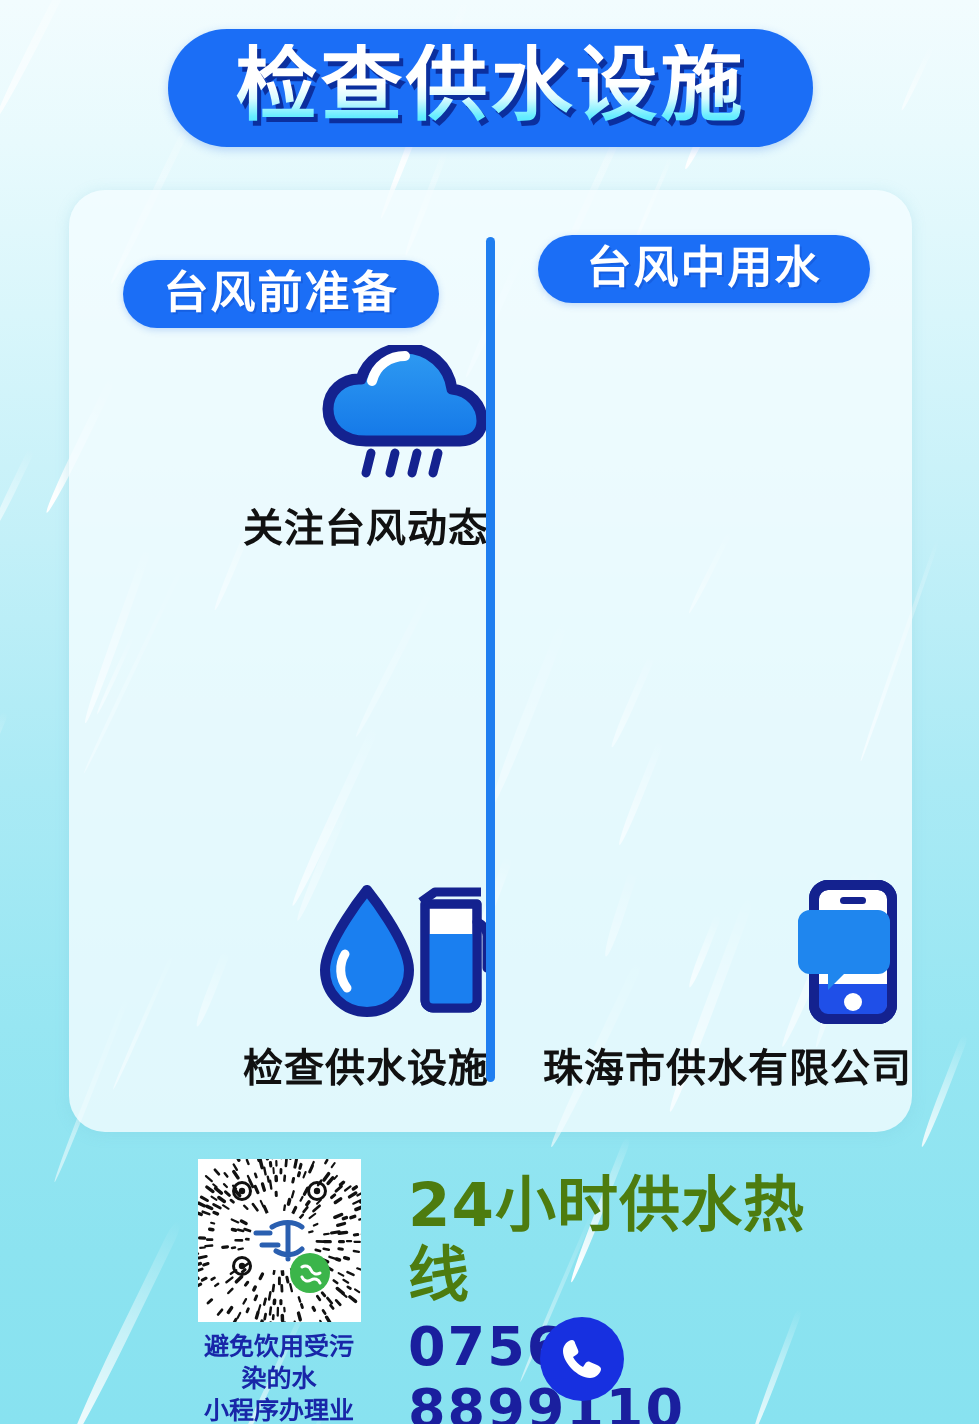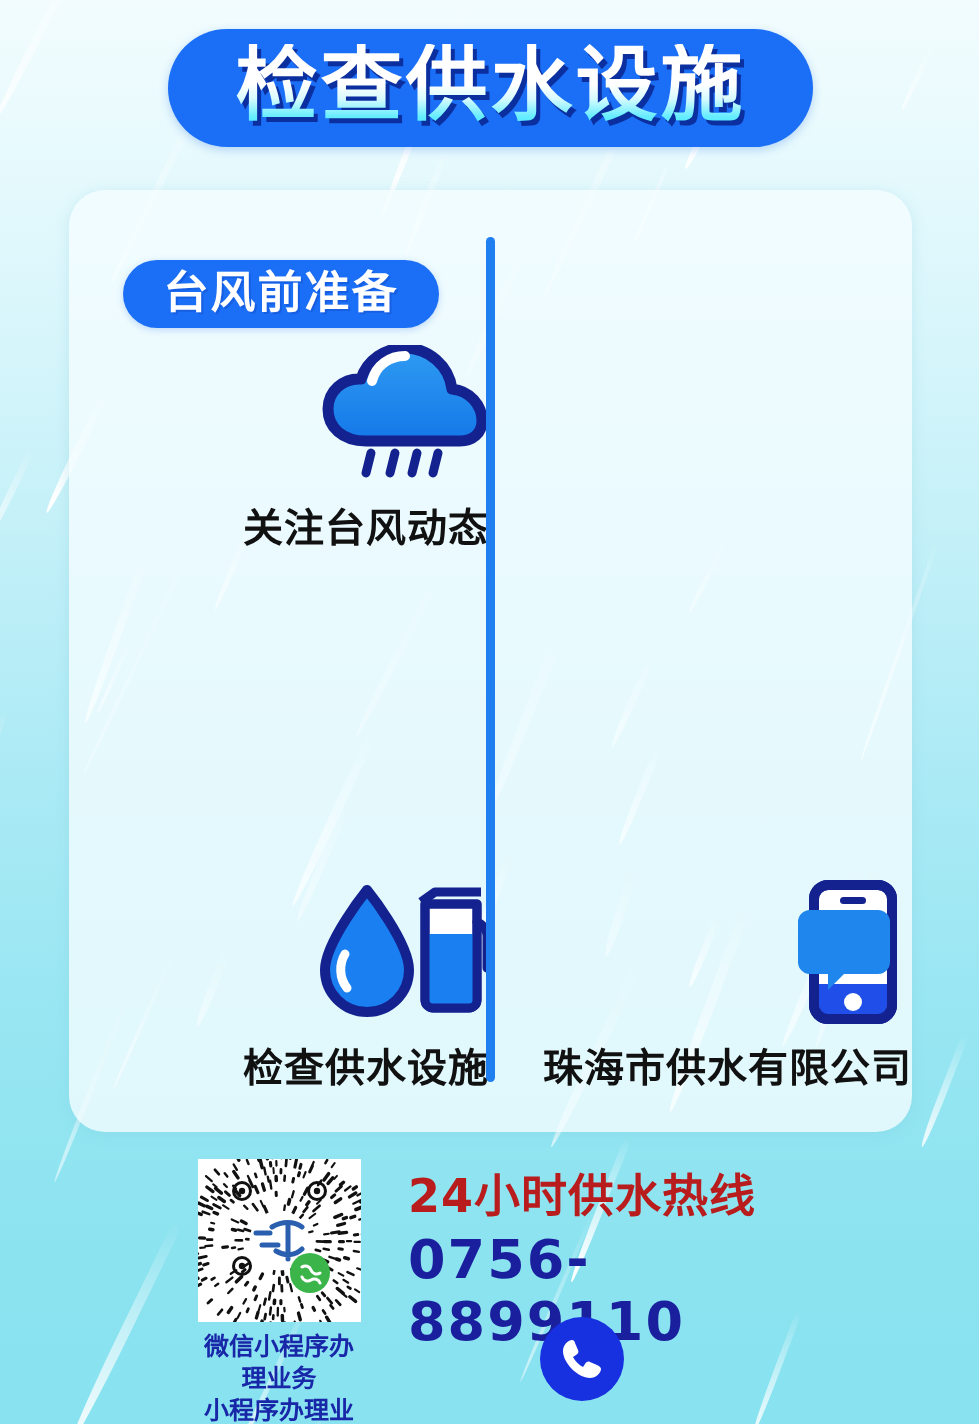--- a/index.html
+++ b/index.html
@@ -193,23 +193,23 @@
     font-family: "DejaVu Sans", "Liberation Sans", sans-serif;
   }
 
   #hotline-block {
     position: absolute;
     left: 408px;
     top: 1170px;
     width: 420px;
   }
   #hotline-title {
-    font-size: 46px;
+    font-size: 61px;
     font-weight: 700;
-    color: #b91c1c;
+    color: #4d7c0f;
     letter-spacing: 1px;
     line-height: 1.15;
     font-family: "DejaVu Sans", "Liberation Sans", sans-serif;
   }
   #hotline-number {
     margin-top: 6px;
     font-size: 54px;
     font-weight: 700;
     color: #1a1f9e;
     letter-spacing: 2px;
@@ -328,20 +328,23 @@
           <path d="M168 40 a16 16 0 0 1 10 16 l0 30" fill="none" stroke="#14228f" stroke-width="9" stroke-linecap="round"></path>
           <path d="M112 20 l14 -10 l46 0" fill="none" stroke="#14228f" stroke-width="9" stroke-linejoin="round"></path>
         </svg>
       </div>
       <div class="item-label">检查供水设施</div>
     </div>
   </div>
 
   <div class="column" id="column-right">
 
+    <div class="section-pill" id="pill-right">
+      <span class="pill-label">台风中用水</span>
+    </div>
 
 
 
     <div class="item item-3">
       <div class="icon-box">
         <svg width="120" height="145" viewBox="0 0 120 145">
           <rect x="22" y="5" width="78" height="134" rx="14" ry="14" fill="#ffffff" stroke="#14228f" stroke-width="10"></rect>
           <path d="M27 104 l68 0 l0 21 a14 14 0 0 1 -14 14 l-40 0 a14 14 0 0 1 -14 -14 z" fill="#1f4fe8"></path>
           <rect x="22" y="5" width="78" height="134" rx="14" ry="14" fill="none" stroke="#14228f" stroke-width="10"></rect>
           <rect x="48" y="17" width="26" height="7" rx="3.5" fill="#14228f"></rect>
@@ -601,21 +604,21 @@
           <circle cx="119" cy="32" r="3.2" fill="#111111"></circle>
           <circle cx="44" cy="107" r="8.5" fill="none" stroke="#111111" stroke-width="3"></circle>
           <circle cx="44" cy="107" r="3.2" fill="#111111"></circle>
           <circle cx="81.5" cy="81.5" r="30" fill="#ffffff"></circle>
           <path d="M58 74 l14 0 M64 86 l16 0 M90 66 l0 34 M74 68 C84 62 96 62 104 68 M78 92 C88 98 98 96 104 90" fill="none" stroke="#2a5fb0" stroke-width="5" stroke-linecap="round"></path>
           <circle cx="112" cy="114" r="20" fill="#3bb54a"></circle>
           <path d="M104 108 a6 6 0 0 1 9 3 a6 6 0 0 0 9 3 M104 118 a6 6 0 0 0 9 3 a6 6 0 0 1 9 3" fill="none" stroke="#ffffff" stroke-width="3" stroke-linecap="round"></path>
         </svg>
     </div>
     <div id="qr-caption">
-      <div>微信小程序办理业务</div>
+      <div>避免饮用受污染的水</div>
       <div>小程序办理业务</div>
     </div>
   </div>
 
   <div id="hotline-block">
     <div id="hotline-title">24小时供水热线</div>
     <div id="hotline-number">0756-8899110</div>
   </div>
 
   <div id="call-button">

